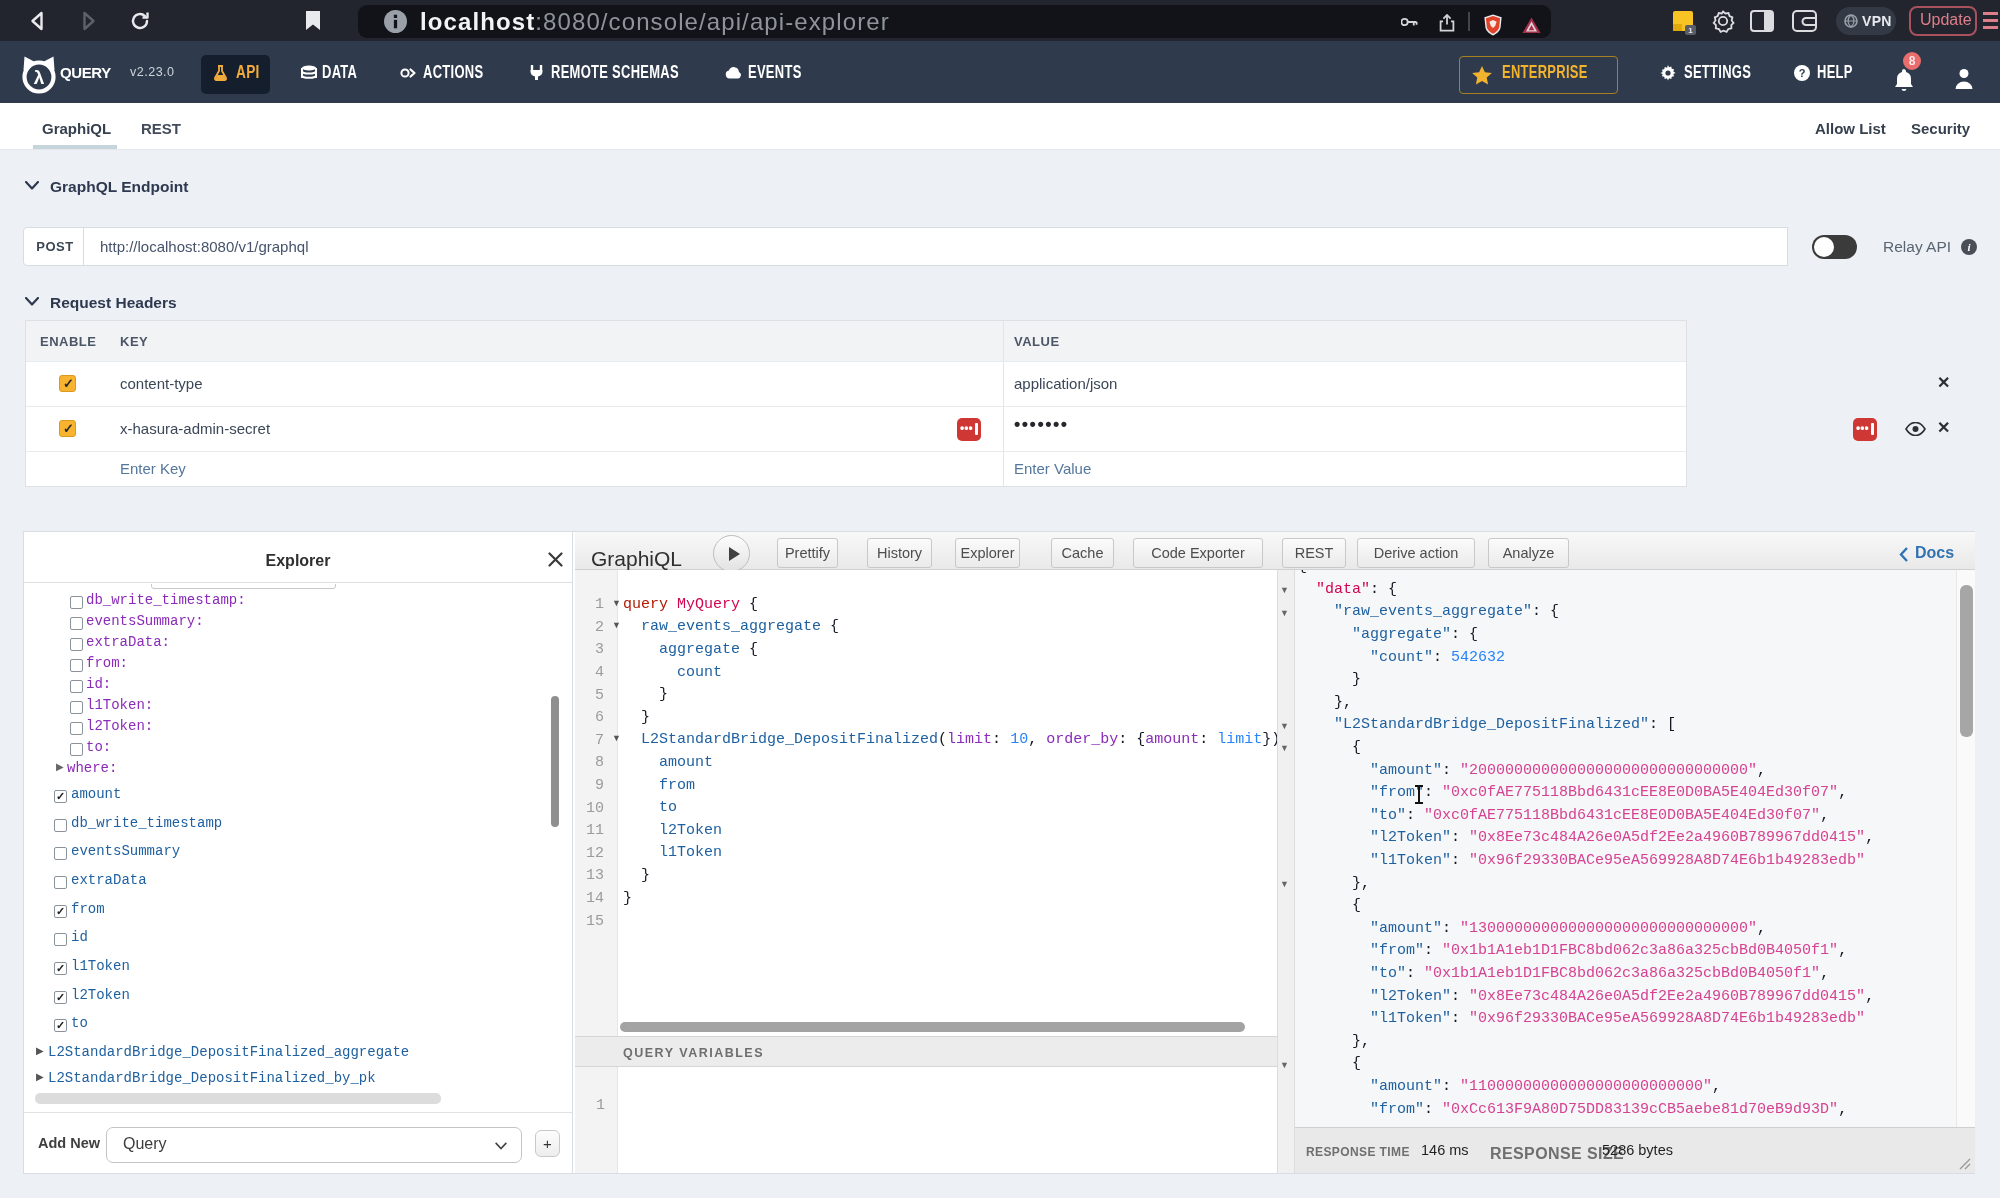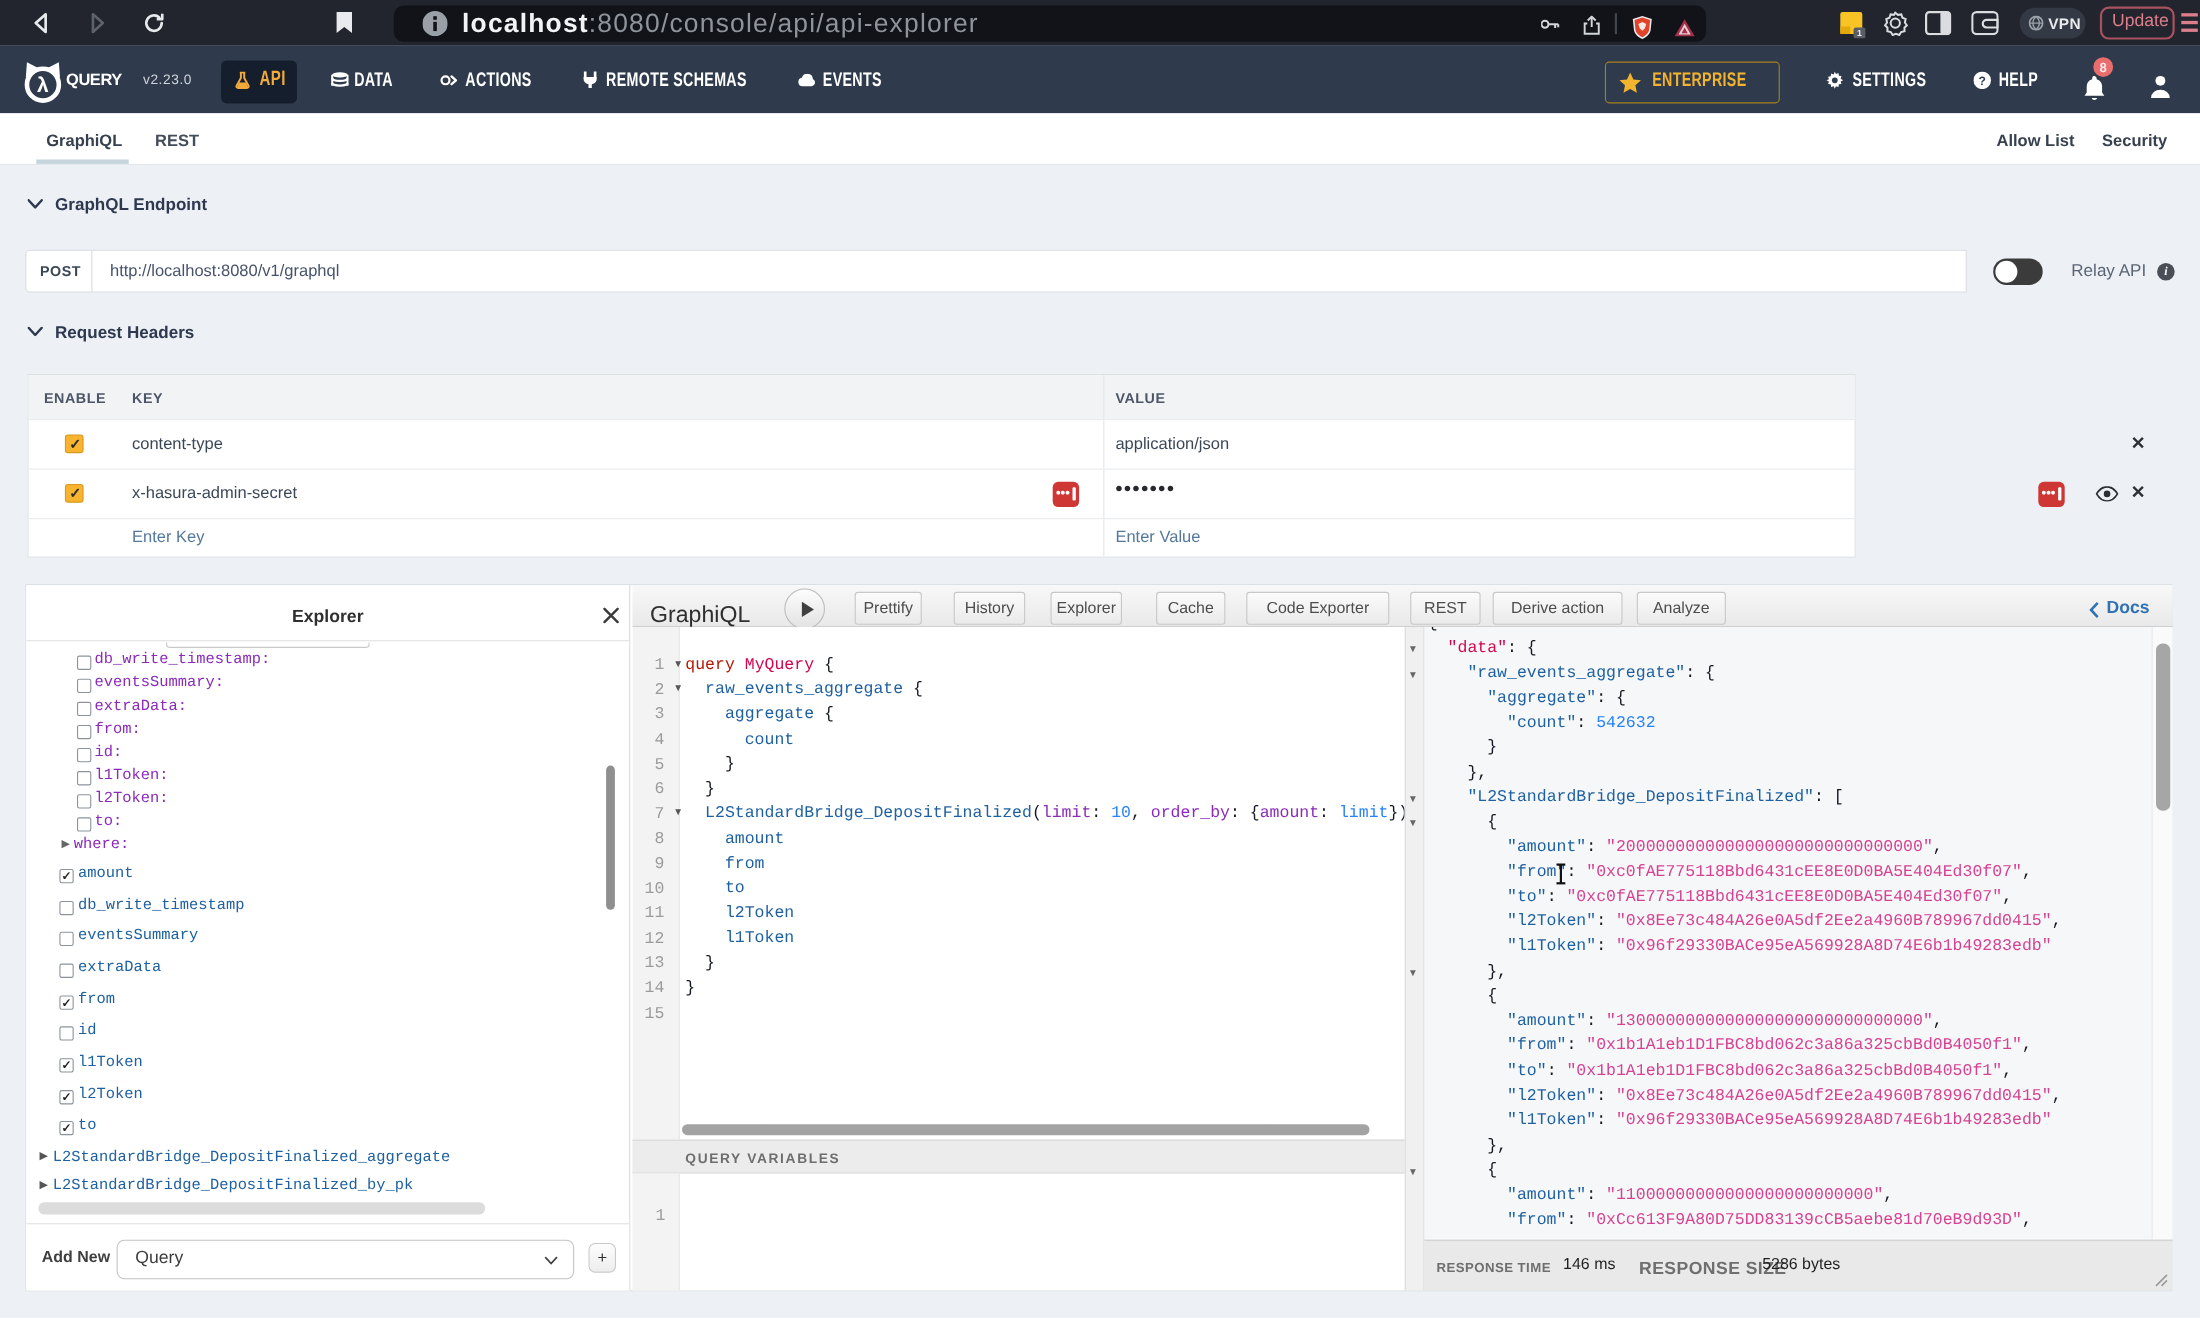--- a/index.html
+++ b/index.html
@@ -28,21 +28,21 @@
   
   .sechead { font-weight:bold; font-size:15.5px; color:#2e3950; white-space:nowrap; }
 
   
   #postbox { left:23px; top:227px; width:64px; height:39px; background:#fff; border:1px solid #d7dce1; border-radius:4px 0 0 4px; display:flex; align-items:center; justify-content:center; font-weight:bold; font-size:13px; color:#3c4654; letter-spacing:0.5px; }
   #urlinput { left:83px; top:227px; width:1705px; height:39px; background:#fff; border:1px solid #d7dce1; display:flex; align-items:center; padding-left:16px; font-size:15px; color:#47536b; }
   #toggle { left:1812px; top:235px; width:45px; height:24px; background:#3b3b3b; border-radius:12px; }
   #toggle .knob { position:absolute; left:2px; top:2px; width:20px; height:20px; background:#fff; border-radius:50%; }
 
   
-  #htable { left:25px; top:340px; width:1662px; background:#fff; border:1px solid #dce1e6;text-align:center; }
+  #htable { left:25px; top:320px; width:1662px; background:#fff; border:1px solid #dce1e6;text-align:center; }
   .trow { position:relative; border-top:1px solid #e8ebee; height:45px; }
   .thead { height:40px; background:#f1f3f5; border-top:none; }
   .thlabel { font-size:13px; font-weight:bold; color:#4c5666; letter-spacing:0.5px; }
   .tkey { font-size:15px; color:#3b4757; }
   .vline { position:absolute; top:0; bottom:0; left:977px; width:1px; background:#e2e6ea; }
   .placeholder { color:#54779c; font-size:15px; }
   .chk { position:absolute; width:17px; height:17px; background:#f8b32f; border-radius:3px; border:1px solid #d99a1e; }
   .chk:after { content:"✓"; position:absolute; left:3px; top:0px; font-size:13px; font-weight:bold; color:#2b2b2b; }
   .redic { position:absolute; width:24px; height:23px; background:#cf3734; border-radius:5px; }
   .redic:before { content:"•••"; position:absolute; left:3px; top:3px; color:#fff; font-weight:bold; font-size:12px; letter-spacing:0px; }

